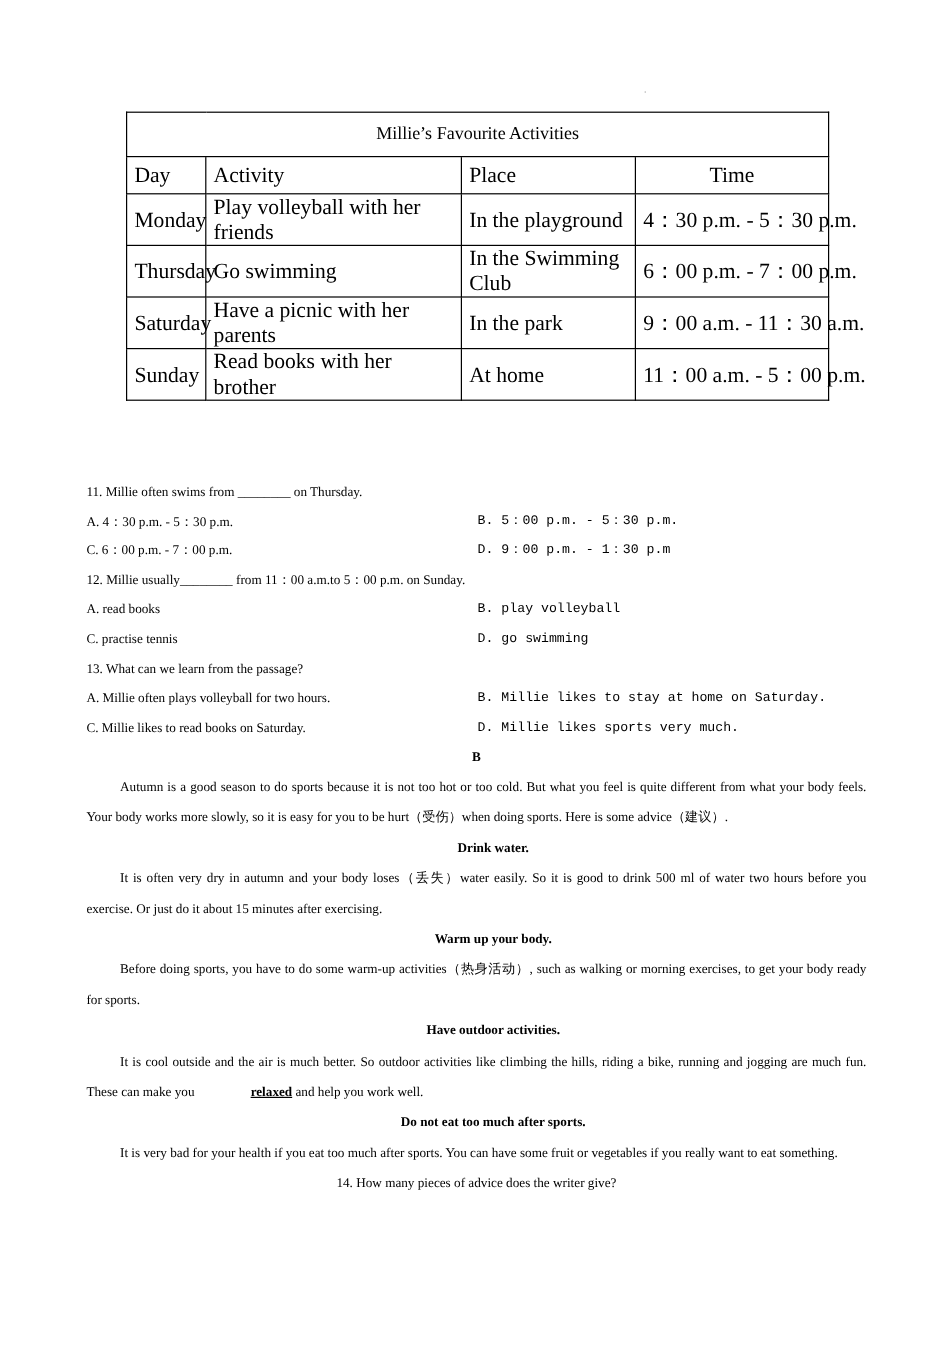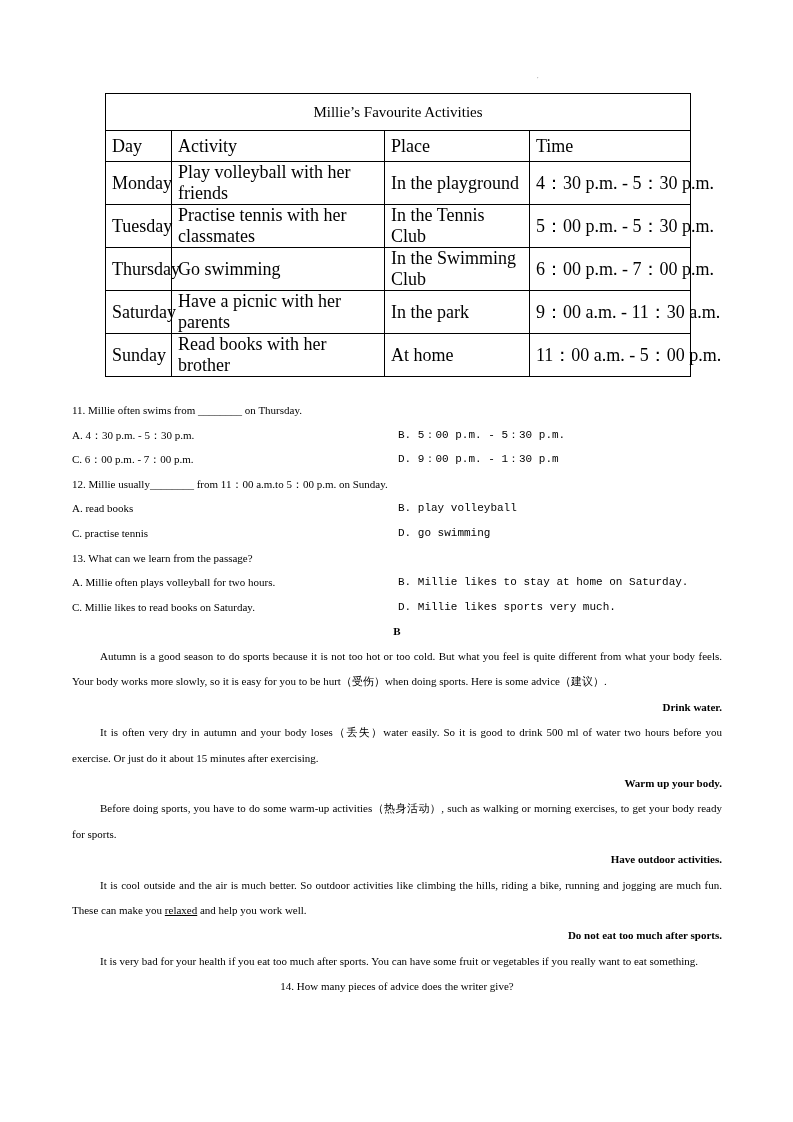--- a/index.html
+++ b/index.html
@@ -35,21 +35,21 @@
   }
   table.activities td {
     border: 1.5px solid #000;
     padding: 0 6px;
     vertical-align: middle;
     font-size: 18px;
   }
   tr.t-title td { height: 37px; text-align: center; font-size: 15px; }
   tr.t-head  td { height: 31px; }
   tr.t-row   td { height: 37px; }
-  td.col-time   { white-space: nowrap; padding: 0 4px; }
+  td.col-time   { white-space: nowrap; padding: 0 4px; text-align: center; }
 
   
   .main-col {
     position: absolute;
     left: 72px;
     top: 398px;
     width: 650px;
     font-size: 11px;
   }
   .q-block { line-height: 24.6px; }
@@ -60,23 +60,23 @@
 
   .section-label {
     margin: 0;
     text-align: center;
     font-weight: bold;
     line-height: 24.6px;
   }
 
   .passage { line-height: 25.4px; }
   .passage p { margin: 0; text-indent: 28px; text-align: justify; }
-  .passage p.tip-heading { font-weight: bold; text-align: right; }
+  .passage p.tip-heading { font-weight: bold; text-align: center; }
   .passage p.q14 { text-indent: 0; text-align: center; }
-  .hl { font-weight: normal; text-decoration: underline; }
+  .hl { font-weight: bold; text-decoration: underline; margin-left: 44px; }
 </style>
 </head>
 <body>
 
 <div class="page">
 
   <span class="stray-mark">·</span>
 
   <table class="activities">
     <colgroup>
@@ -93,26 +93,20 @@
         <td>Day</td>
         <td>Activity</td>
         <td>Place</td>
         <td class="col-time">Time</td>
       </tr>
       <tr class="t-row">
         <td>Monday</td>
         <td>Play volleyball with her friends</td>
         <td>In the playground</td>
         <td class="col-time">4：30 p.m. - 5：30 p.m.</td>
-      </tr>
-      <tr class="t-row">
-        <td>Tuesday</td>
-        <td>Practise tennis with her classmates</td>
-        <td>In the Tennis Club</td>
-        <td class="col-time">5：00 p.m. - 5：30 p.m.</td>
       </tr>
       <tr class="t-row">
         <td>Thursday</td>
         <td>Go swimming</td>
         <td>In the Swimming Club</td>
         <td class="col-time">6：00 p.m. - 7：00 p.m.</td>
       </tr>
       <tr class="t-row">
         <td>Saturday</td>
         <td>Have a picnic with her parents</td>

